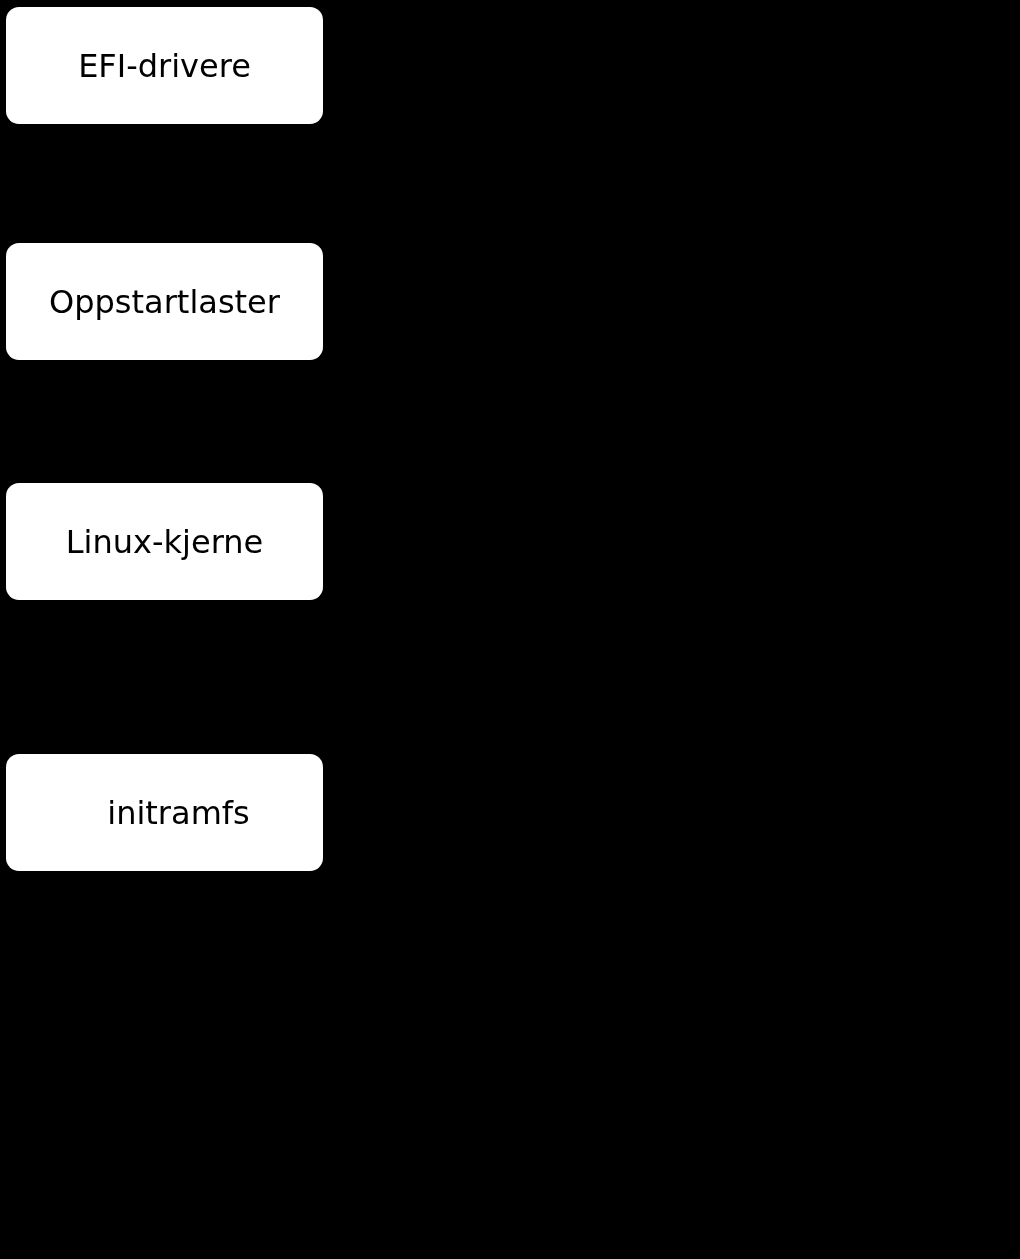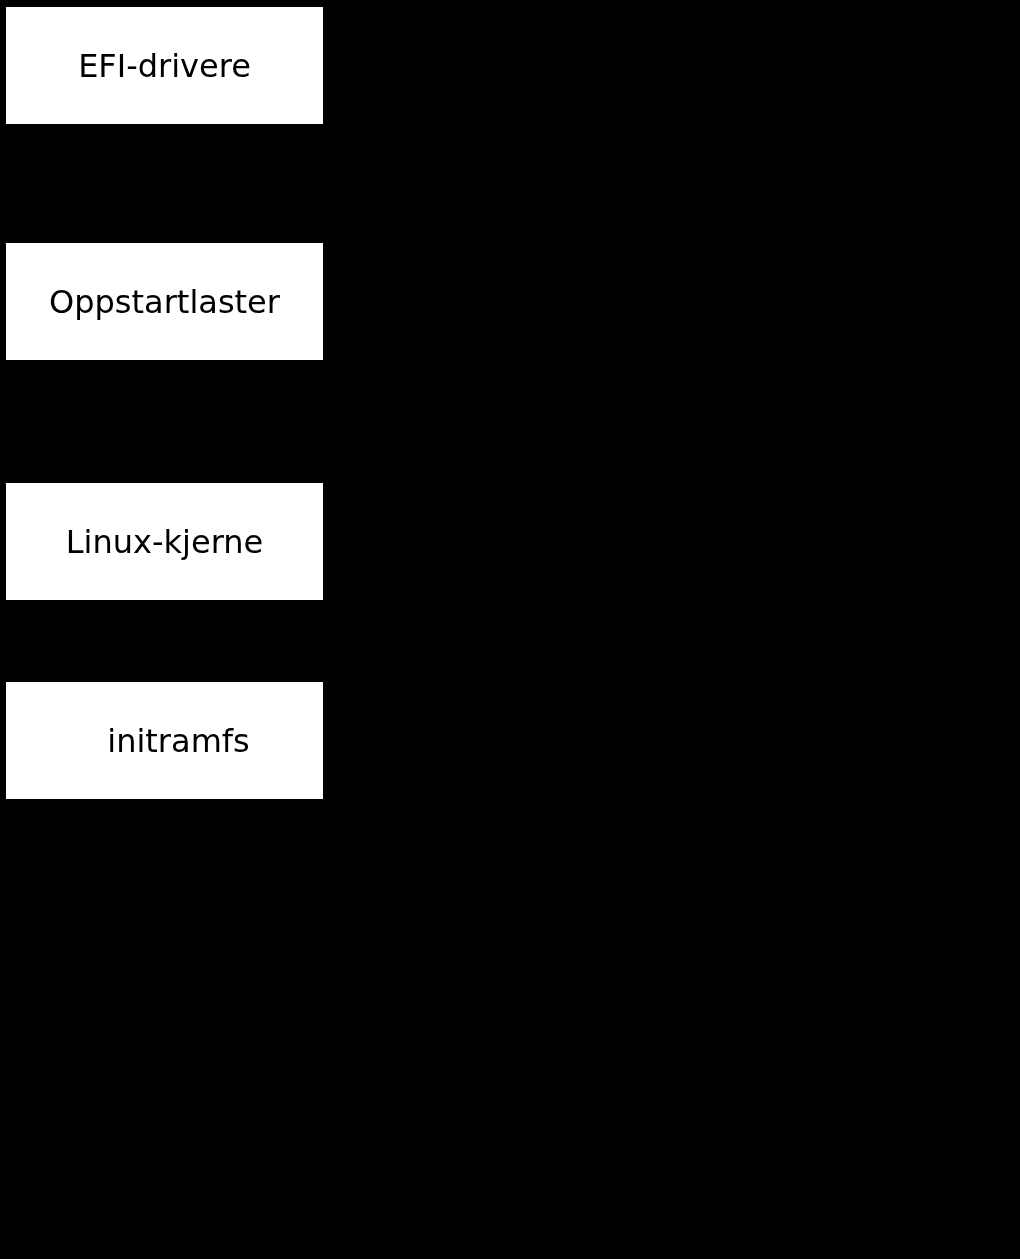--- a/index.html
+++ b/index.html
@@ -24,34 +24,35 @@
     position: absolute;
     left: 6px;
     width: 317px;
     height: 117px;
     background: #FFFFFF;
     color: #000000;
     display: flex;
     align-items: center;
     justify-content: center;
     box-sizing: border-box;
+    border-radius: 13px;
   }
   .stage-label {
     font-size: 32px;
     font-weight: 400;
     line-height: 1;
     letter-spacing: 0px;
     color: #000000;
     text-align: center;
     white-space: nowrap;
   }
   .s0 { top: 7px; }
   .s1 { top: 243px; }
   .s2 { top: 483px; }
-  .s3 { top: 682px; padding-left: 28px; }
+  .s3 { top: 754px; padding-left: 28px; }
   .s4 { top: 963px; }
 </style>
 </head>
 <body>
 
 <div id="canvas">
 
   <div class="stage-box s0">
     <span class="stage-label">EFI-drivere</span>
   </div>

